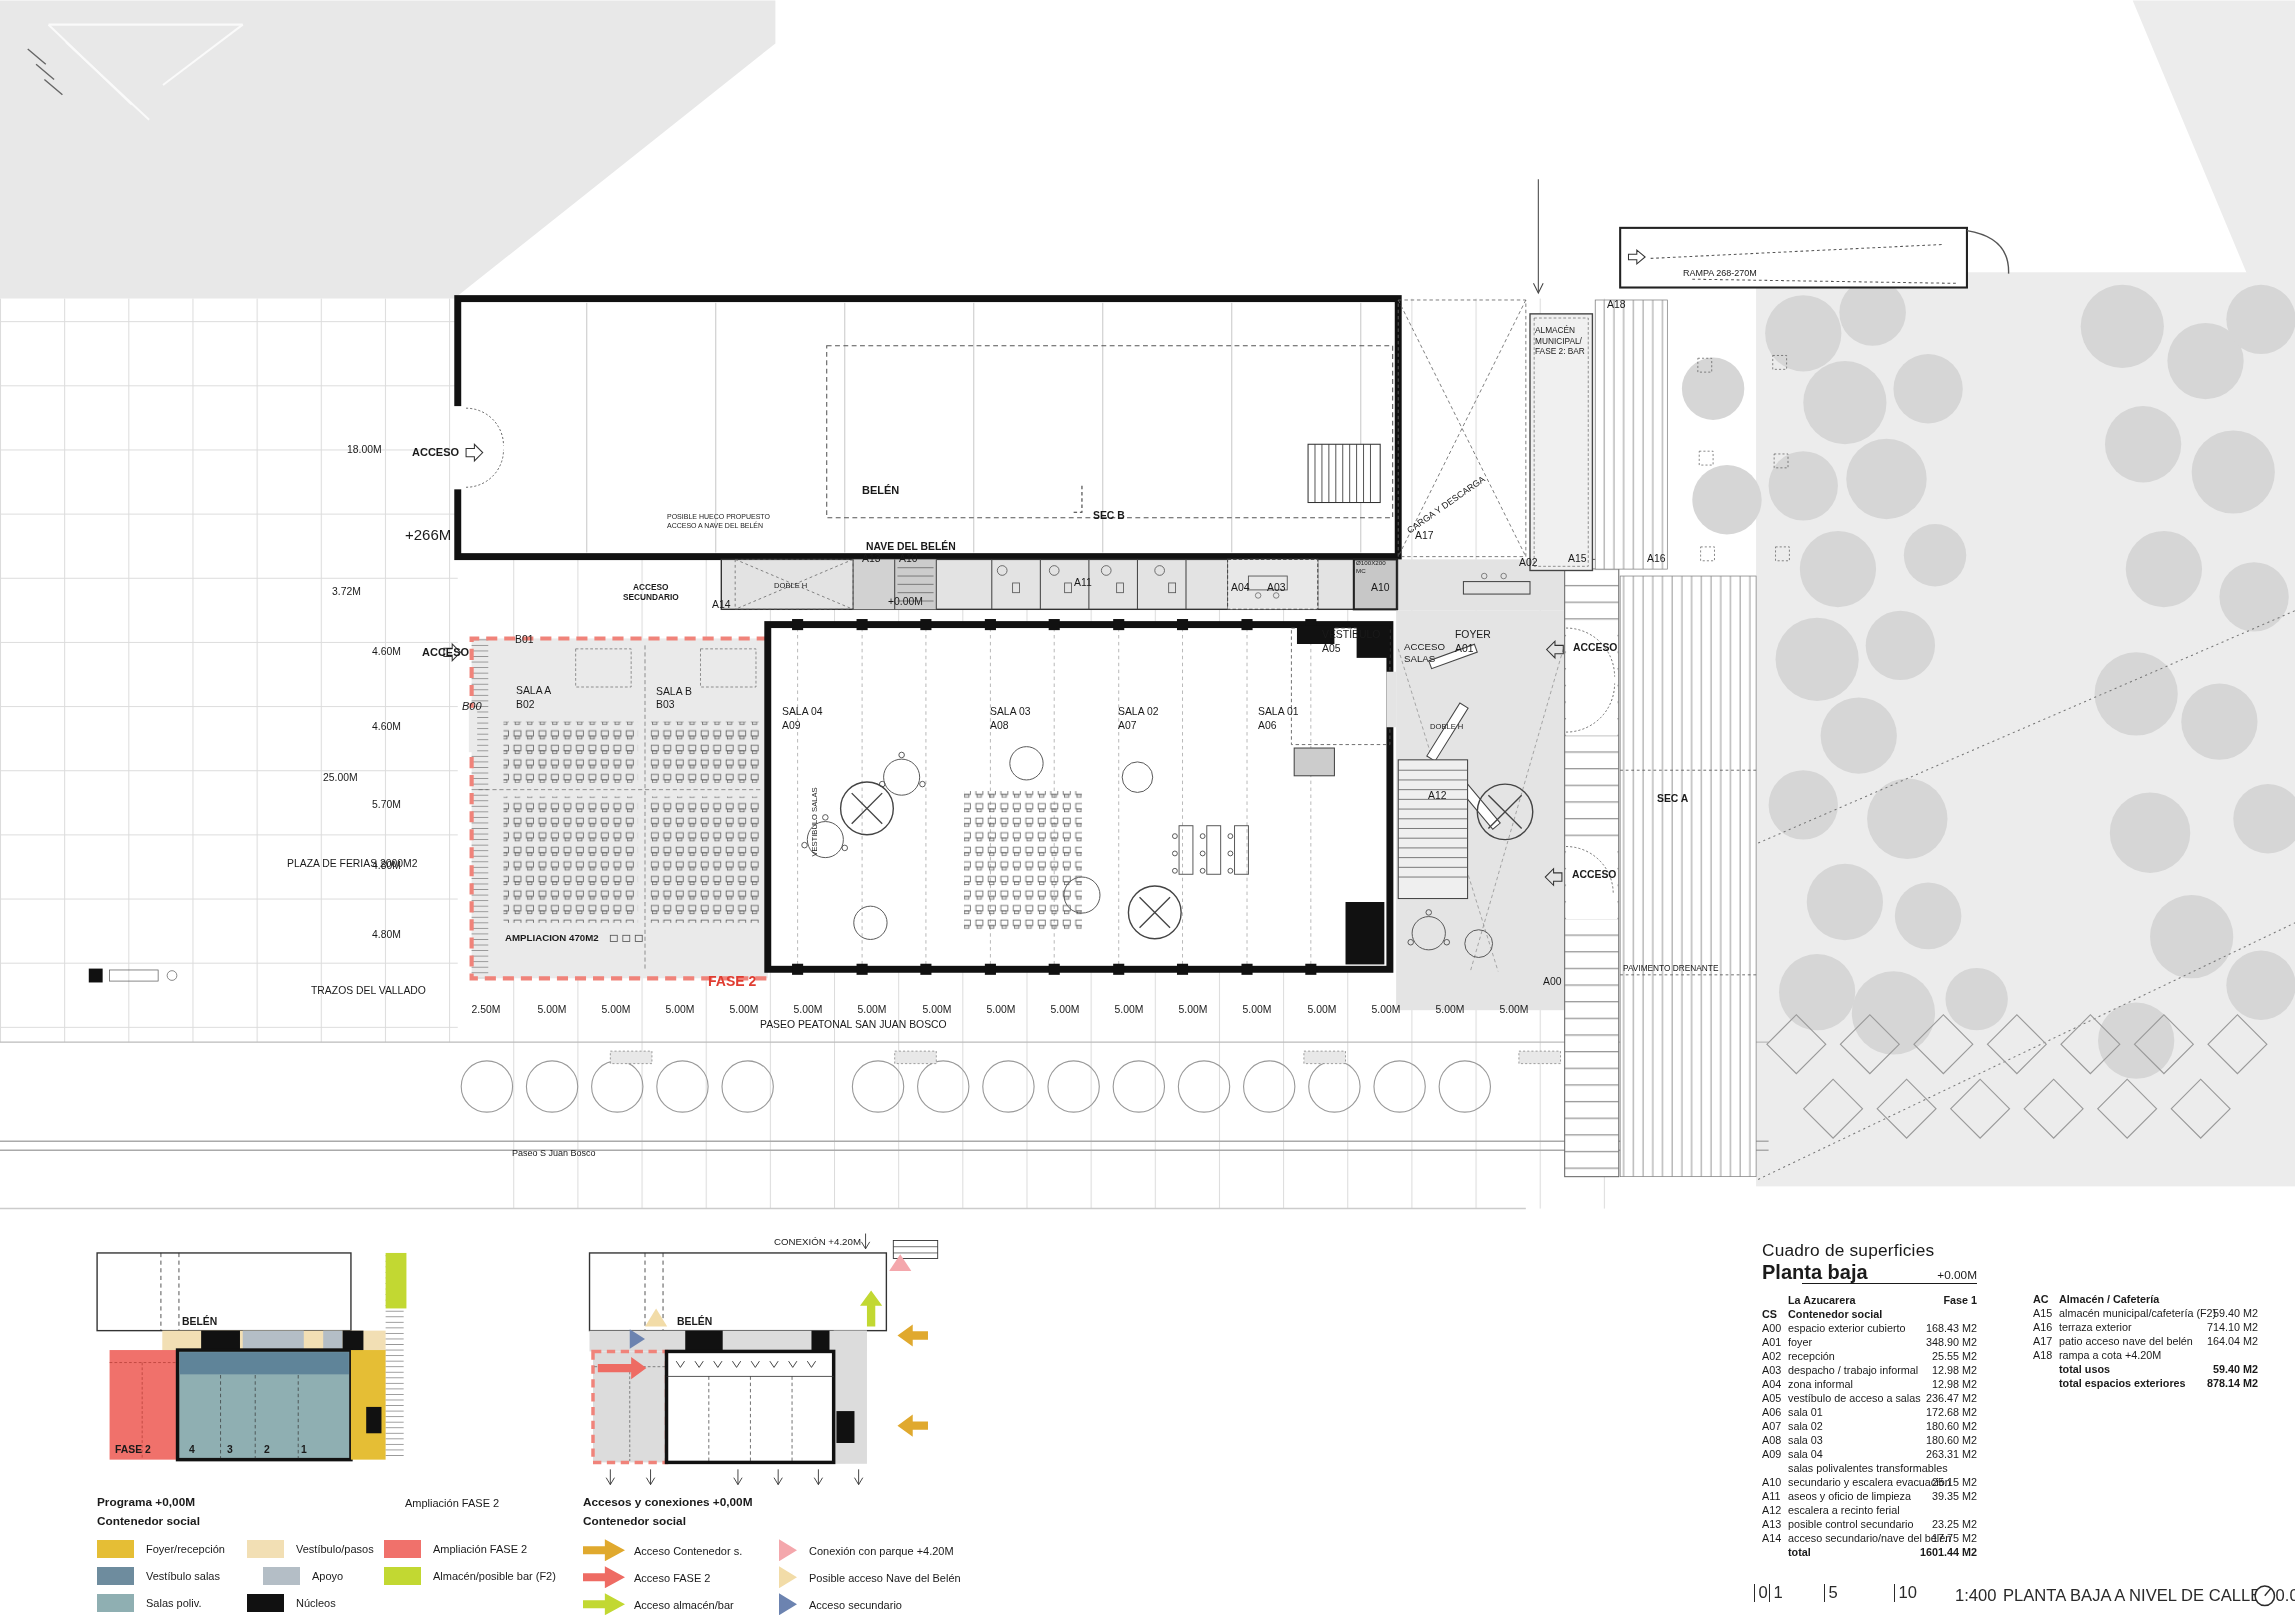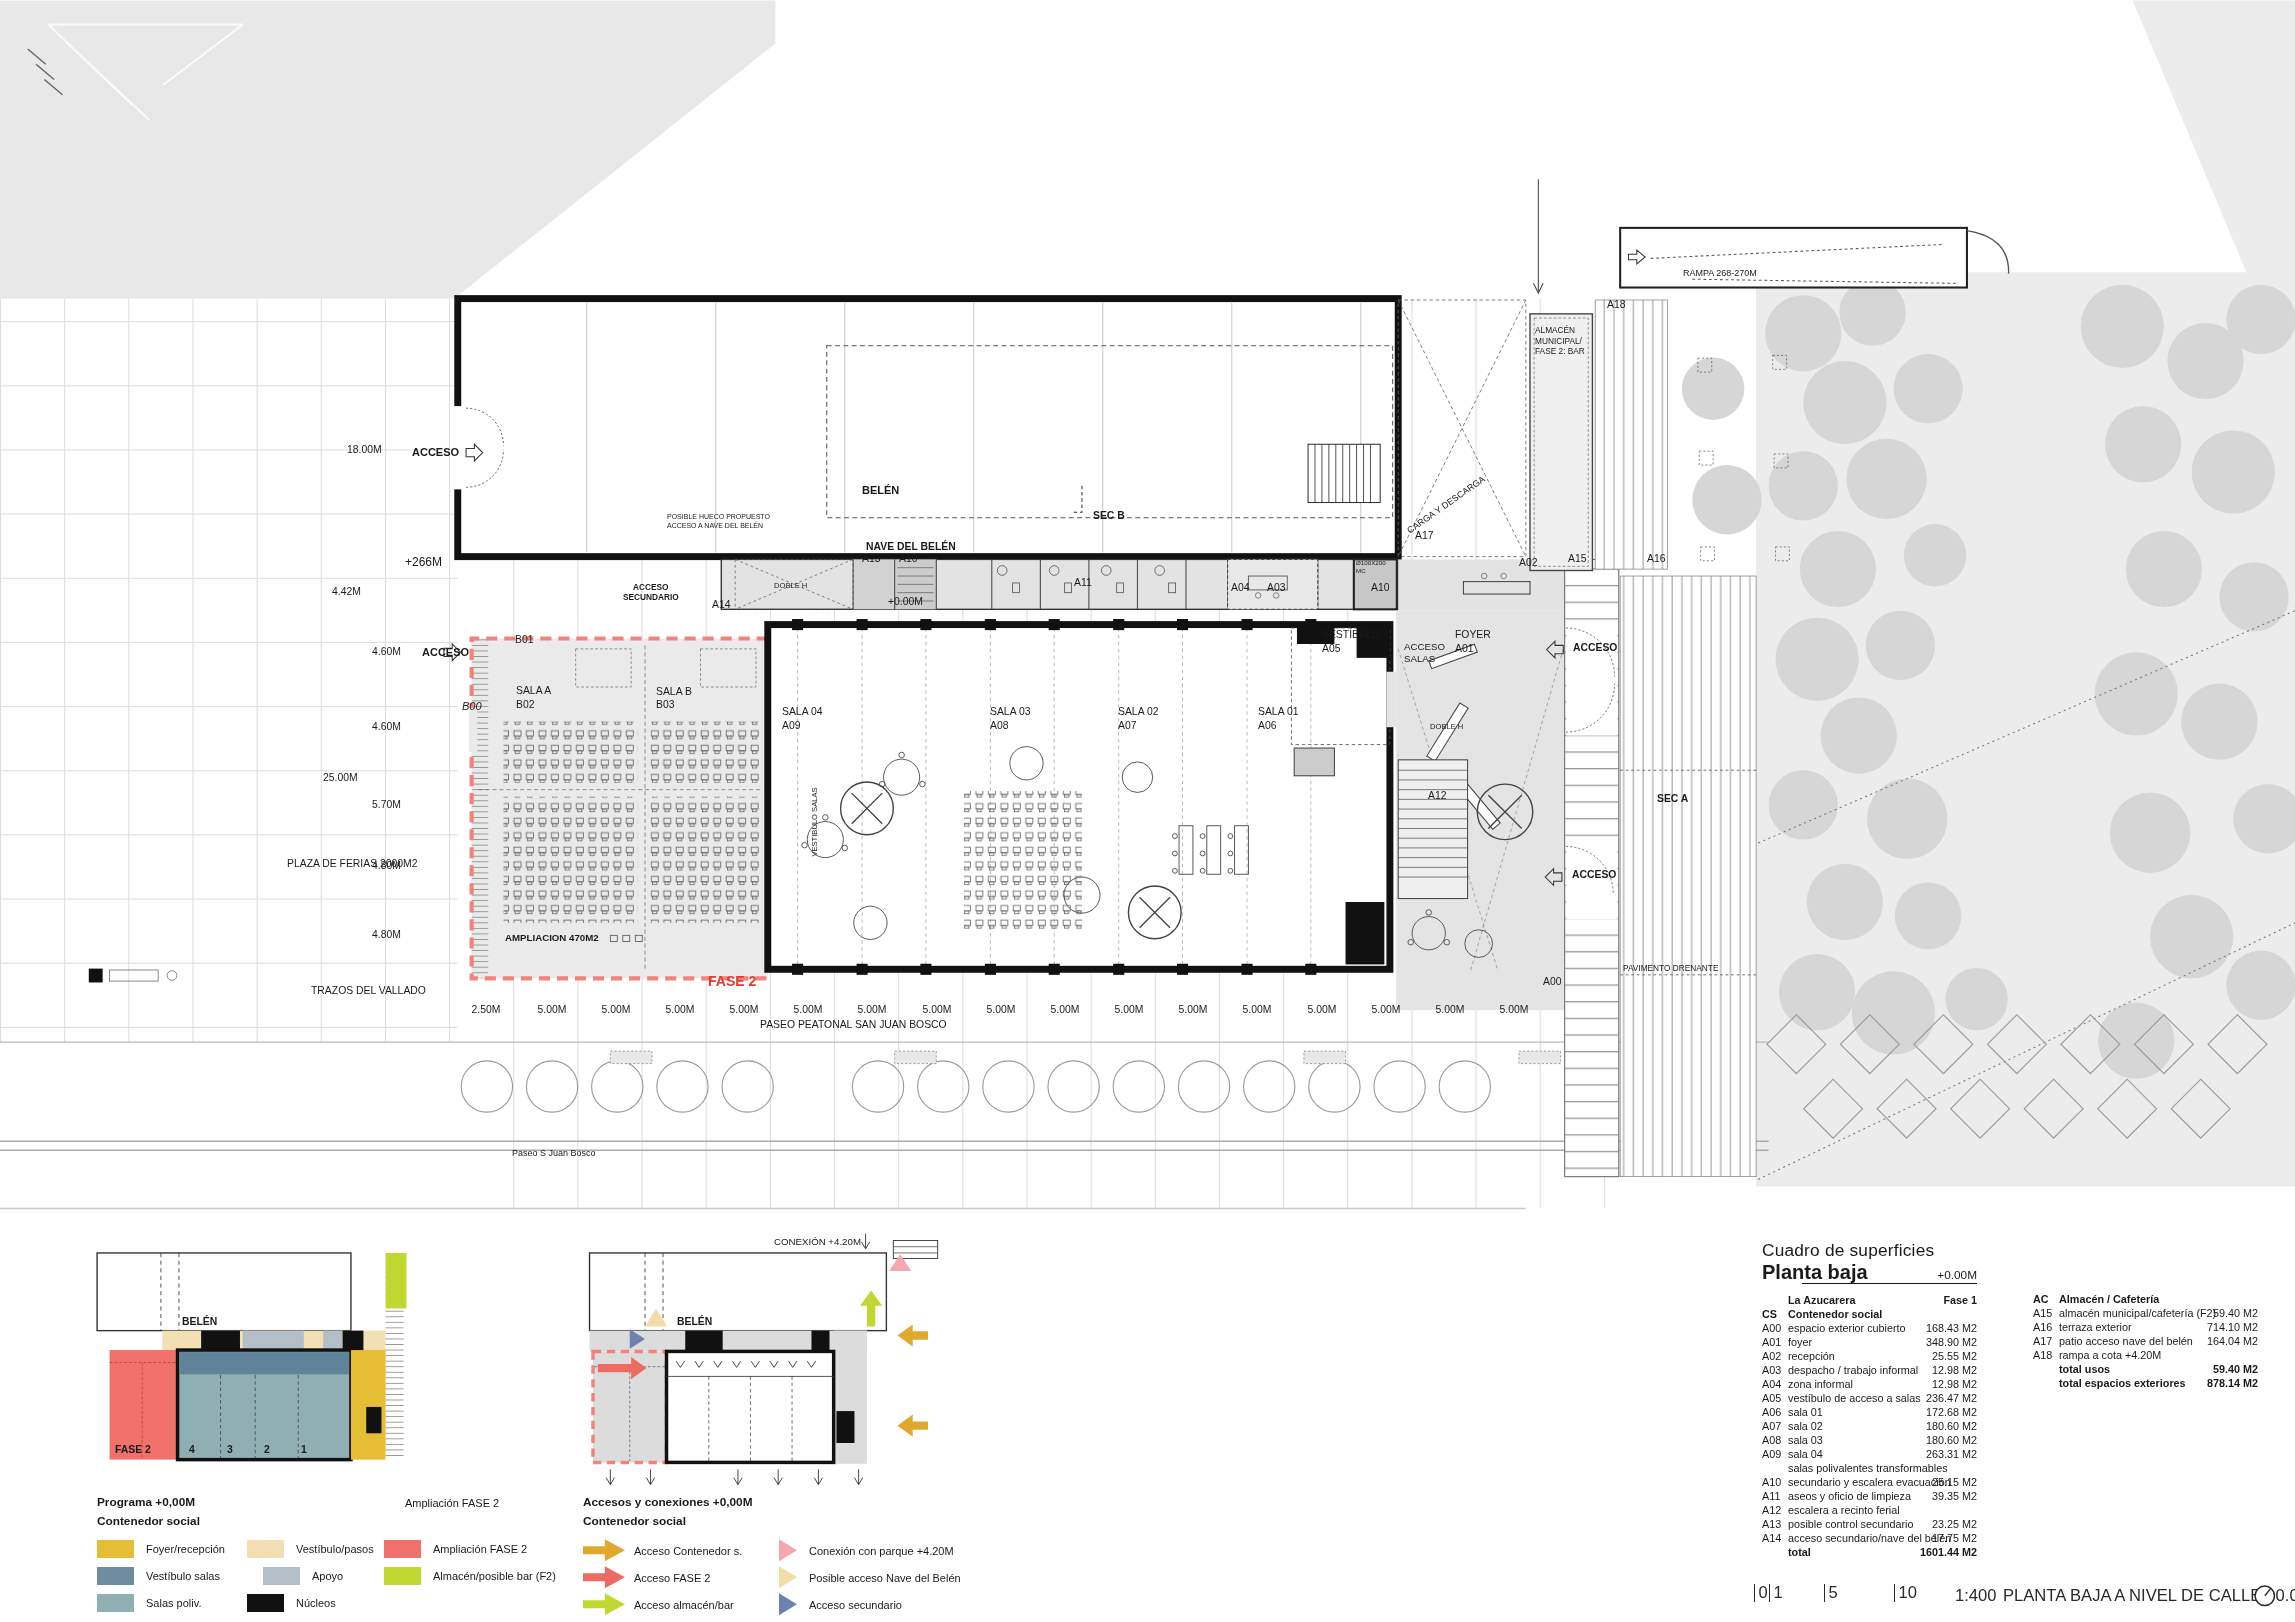--- a/index.html
+++ b/index.html
@@ -501,22 +501,22 @@
     <polygon points="1282,1832 1298,1808 1314,1832" fill="#f4a7ac"></polygon>
     <polygon points="1250,1912 1250,1882 1240,1882 1256,1860 1272,1882 1262,1882 1262,1912" fill="#c2d832"></polygon>
     <polygon points="1338,1919 1316,1919 1316,1909 1294,1925 1316,1941 1316,1931 1338,1931" fill="#e0a92e"></polygon>
     <polygon points="1338,2049 1316,2049 1316,2039 1294,2055 1316,2071 1316,2061 1338,2061" fill="#e0a92e"></polygon>
   </g>
 </svg>
 
 <div id="plan-labels">
       <div class="plan-label" style="left: 347px; top: 450px; font-size: 10.4px;">18.00M</div>
       <div class="plan-label" style="left: 412px; top: 452px; font-size: 11px; font-weight: bold;">ACCESO</div>
-      <div class="plan-label" style="left: 405px; top: 562px; font-size: 12px;">+266M</div>
-      <div class="plan-label" style="left: 332px; top: 592px; font-size: 10.4px;">4.42M</div>
+      <div class="plan-label" style="left: 405px; top: 534px; font-size: 15px;">+266M</div>
+      <div class="plan-label" style="left: 332px; top: 592px; font-size: 10.4px;">3.72M</div>
       <div class="plan-label" style="left: 372px; top: 652px; font-size: 10.4px;">4.60M</div>
       <div class="plan-label" style="left: 422px; top: 652px; font-size: 11px; font-weight: bold;">ACCESO</div>
       <div class="plan-label" style="left: 515px; top: 640px; font-size: 10.4px;">B01</div>
       <div class="plan-label" style="left: 462px; top: 706px; font-size: 11px; font-style: italic;">B00</div>
       <div class="plan-label" style="left: 516px; top: 691px; font-size: 10.4px;">SALA A</div>
       <div class="plan-label" style="left: 516px; top: 705px; font-size: 10.4px;">B02</div>
       <div class="plan-label" style="left: 656px; top: 692px; font-size: 10.4px;">SALA B</div>
       <div class="plan-label" style="left: 656px; top: 705px; font-size: 10.4px;">B03</div>
       <div class="plan-label" style="left: 372px; top: 727px; font-size: 10.4px;">4.60M</div>
       <div class="plan-label" style="left: 323px; top: 778px; font-size: 10.4px;">25.00M</div>

